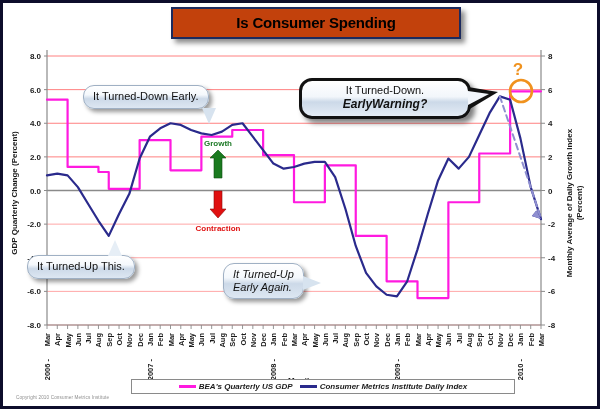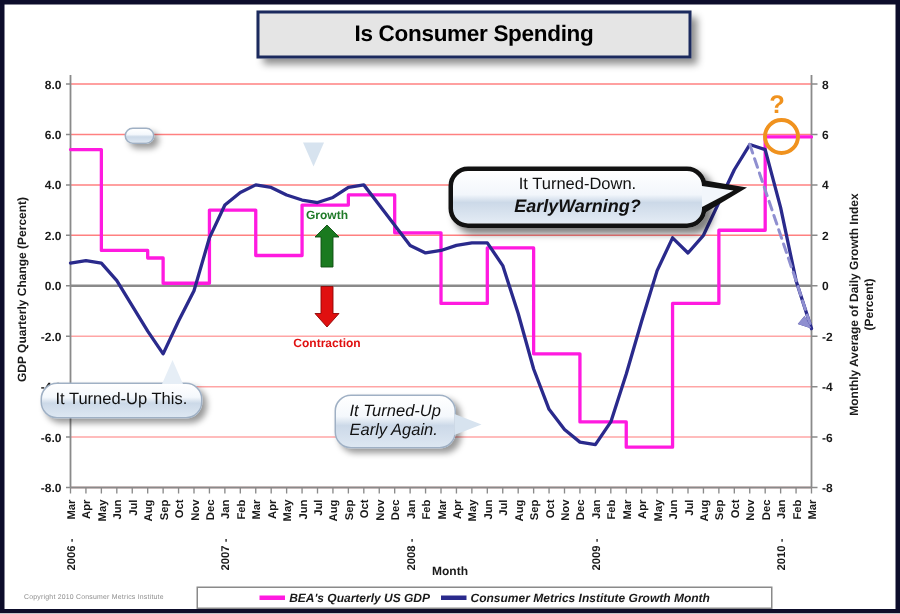--- a/index.html
+++ b/index.html
@@ -14,21 +14,21 @@
   }
   #plotarea{
     position:absolute;left:0;top:0;width:594px;height:403px;
   }
   svg{display:block;}
 
   
   #title-box{
     position:absolute;left:168px;top:4px;width:290px;
     box-sizing:border-box;
-    background:#e5e5e5;border:2px solid #1b2a5e;
+    background:#c2410c;border:2px solid #1b2a5e;
     padding:5px 6px 6px 6px;text-align:center;
     box-shadow:4px 4px 5px rgba(0,0,0,.45);
     z-index:40;
   }
   #title-box .tline{
     font-weight:bold;font-size:15px;line-height:17px;color:#000;
     letter-spacing:-0.2px;white-space:nowrap;
   }
 
   
@@ -44,41 +44,41 @@
     position:absolute;width:0;height:0;
   }
   
   #callout-turned-down-warning{
     position:absolute;z-index:36;
     left:296px;top:75px;width:152px;
     border:3px solid #111;border-radius:13px;
     background:linear-gradient(to bottom,#ffffff 0%,#f2f6fb 45%,#ccd9e8 60%,#e4ecf5 100%);
     box-shadow:4px 4px 5px rgba(0,0,0,.5);
     padding:3px 7px 5px 7px;
-    text-align:center;color:#111;margin-top:33px;
+    text-align:center;color:#111;
   }
   #callout-turned-down-warning .l1{font-size:11px;line-height:13px;}
   #callout-turned-down-warning .l2,
   #callout-turned-down-warning .l3{
     font-size:12px;line-height:14px;font-style:italic;font-weight:bold;
   }
 
   
   .axnum{font-size:8px;font-weight:bold;fill:#1a1a1a;}
   .axnum-r{font-size:8px;font-weight:bold;fill:#1a1a1a;}
   .axtitle{font-size:8px;font-weight:bold;fill:#1a1a1a;}
   .mlab{font-size:7.5px;font-weight:bold;fill:#1a1a1a;}
   .ylab{font-size:7.5px;font-weight:bold;fill:#1a1a1a;}
   .ann-growth{font-size:8px;font-weight:bold;fill:#1f7a28;}
   .ann-contraction{font-size:8px;font-weight:bold;fill:#e01010;}
   .qmark{font-size:17px;font-weight:bold;fill:#f0921e;}
 
   
   #legend{
-    position:absolute;left:128px;top:388px;width:384px;height:15px;
+    position:absolute;left:128px;top:376px;width:384px;height:15px;
     box-sizing:border-box;border:1px solid #8a8a8a;background:#fff;
     display:flex;align-items:center;justify-content:center;gap:7px;
     z-index:30;
   }
   #legend .li{display:flex;align-items:center;gap:3px;}
   #legend .swatch{display:inline-block;width:17px;height:2.5px;}
   #legend .ltext{
     font-size:8px;font-weight:bold;font-style:italic;color:#1a1a1a;white-space:nowrap;
   }
   #copyright{
@@ -283,20 +283,21 @@
 
     <circle cx="518" cy="88" r="11" fill="none" stroke="#f0921e" stroke-width="2.6"></circle>
     <text class="qmark" x="515" y="72" text-anchor="middle">?</text>
   </svg>
 
   <div id="title-box">
     <div class="tline">Is Consumer Spending</div>
   </div>
 
   <div class="callout" id="callout-turned-down-early" style="left:80px;top:82px;">
+    <span>It Turned-Down Early.</span>
   <span class="tail" style="position: absolute; width: 0px; height: 0px; left: 118px; top: 100%; border-left: 7px solid transparent; border-right: 7px solid transparent; border-top: 16px solid rgb(215, 227, 239);"></span></div>
 
   <div class="callout" id="callout-turned-up-early" style="left:24px;top:252px;">
     <span>It Turned-Up This.</span>
   <span class="tail" style="position: absolute; width: 0px; height: 0px; left: 80px; top: -16px; border-left: 7px solid transparent; border-right: 7px solid transparent; border-bottom: 16px solid rgb(230, 238, 246);"></span></div>
 
   <div class="callout" id="callout-turned-up-again" style="left:220px;top:260px;text-align:left;font-style:italic;">
     <div>It Turned-Up</div>
     <div>Early Again.</div>
   <span class="tail" style="position: absolute; width: 0px; height: 0px; left: 100%; top: 12px; border-top: 7px solid transparent; border-bottom: 7px solid transparent; border-left: 18px solid rgb(215, 227, 239);"></span>
@@ -309,19 +310,19 @@
       <span style="position: absolute; left: 100%; top: 10px; width: 0px; height: 0px; border-top: 3px solid transparent; border-bottom: 11px solid transparent; border-left: 21px solid rgb(242, 246, 251);"></span>
     </div>
 
   <div id="legend">
     <div class="li">
       <span class="swatch" style="background: rgb(255, 26, 224);"></span>
       <span class="ltext">BEA's Quarterly US GDP</span>
     </div>
     <div class="li">
       <span class="swatch" style="background: rgb(42, 42, 140);"></span>
-      <span class="ltext">Consumer Metrics Institute Growth Month</span>
+      <span class="ltext">Consumer Metrics Institute Daily Index</span>
     </div>
   </div>
 
   <div id="copyright">Copyright 2010 Consumer Metrics Institute</div>
 
 </div>
 
 </body></html>

